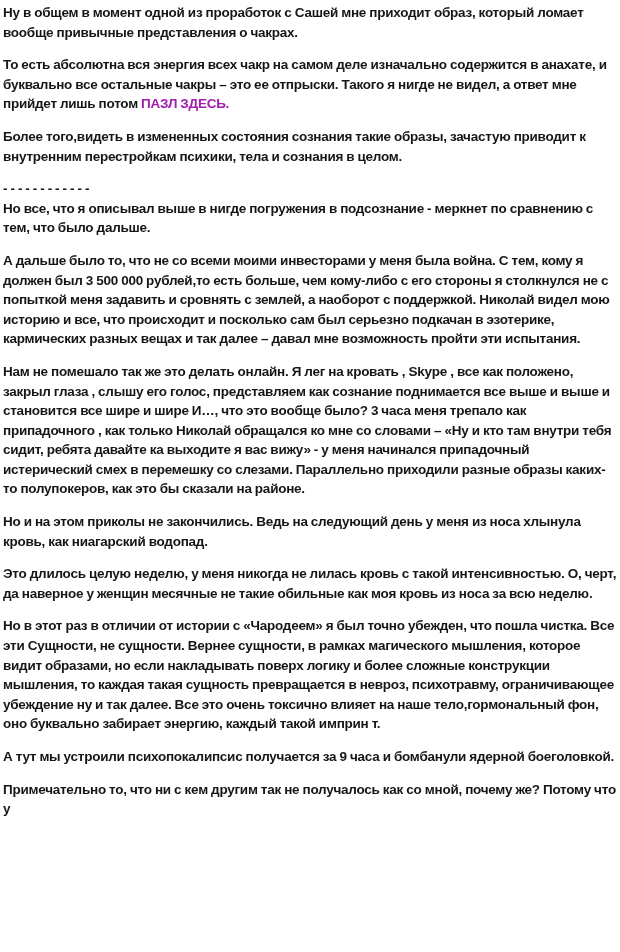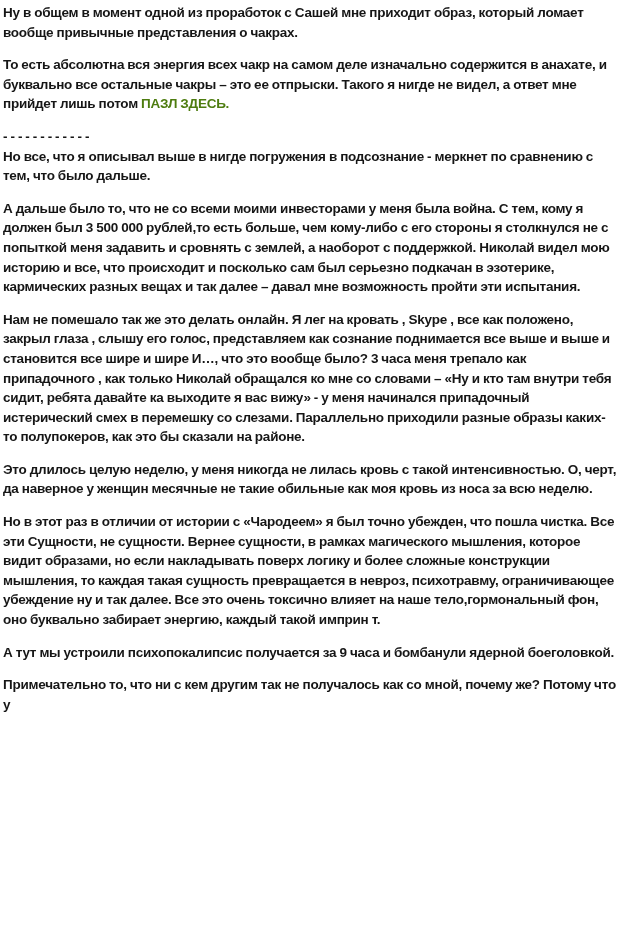--- a/index.html
+++ b/index.html
@@ -28,33 +28,35 @@
     border-radius: 7px;
   }
   .para {
     margin: 0 0 13px 0;
     word-spacing: -0.3px;
   }
   .para.separator {
     margin-bottom: 0;
   }
   .accent {
-    color: #4d7c0f;
+    color: #a21caf;
     text-align: right;
   }
 </style>
 </head>
 <body>
 
 <div class="page">
   <div class="doc">
       <p class="para"><span>Ну в общем в момент одной из проработок с Сашей мне приходит образ, который ломает вообще привычные представления о чакрах.</span></p>
       <p class="para"><span>То есть абсолютна вся энергия всех чакр на самом деле изначально содержится в анахате, и буквально все остальные чакры – это ее отпрыски. Такого я нигде не видел, а ответ мне прийдет лишь потом </span><span class="accent">ПАЗЛ ЗДЕСЬ.</span></p>
+      <p class="para"><span>Более того,видеть в измененных состояния сознания такие образы, зачастую приводит к внутренним перестройкам психики, тела и сознания в целом.</span></p>
       <p class="para separator"><span>- - - - - - - - - - - -</span></p>
       <p class="para"><span>Но все, что я описывал выше в нигде погружения в подсознание -  меркнет по сравнению с тем, что было дальше.</span></p>
       <p class="para"><span>А дальше было то, что не со всеми моими инвесторами у меня была война. С тем, кому я должен был 3 500 000 рублей,то есть больше, чем кому-либо с его стороны я столкнулся не с попыткой меня задавить и сровнять с землей, а наоборот с поддержкой. Николай видел мою историю и все, что происходит и посколько сам был серьезно подкачан в эзотерике, кармических разных вещах и так далее – давал мне возможность пройти эти испытания.</span></p>
       <p class="para"><span>Нам не помешало так же это делать онлайн. Я лег на кровать , Skype , все как положено, закрыл глаза , слышу его голос, представляем как сознание поднимается все выше и выше и становится все шире и шире И…, что это вообще было? 3 часа меня трепало как припадочного , как только Николай обращался ко мне со словами – «Ну и кто там внутри тебя сидит, ребята давайте ка выходите я вас вижу» - у меня начинался припадочный истерический смех в перемешку со слезами. Параллельно приходили разные образы каких-то полупокеров, как это бы сказали на районе.</span></p>
+      <p class="para"><span>Но и на этом приколы не закончились. Ведь на следующий день у меня из носа хлынула кровь, как ниагарский водопад.</span></p>
       <p class="para"><span>Это длилось целую неделю, у меня никогда не лилась кровь с такой интенсивностью. О, черт, да наверное у женщин месячные не такие обильные как моя кровь из носа за всю неделю.</span></p>
       <p class="para"><span>Но в этот раз в отличии от истории с «Чародеем» я был точно убежден, что пошла чистка. Все эти Сущности, не сущности. Вернее сущности, в рамках магического мышления, которое видит образами, но если накладывать поверх логику и более сложные конструкции мышления, то каждая такая сущность превращается в невроз, психотравму, ограничивающее убеждение ну и так далее. Все это очень токсично влияет на наше тело,гормональный фон, оно буквально забирает энергию, каждый такой имприн т.</span></p>
       <p class="para"><span>А тут мы устроили психопокалипсис получается за 9 часа и бомбанули ядерной боеголовкой.</span></p>
       <p class="para"><span>Примечательно то, что ни с кем другим так не получалось как со мной, почему же? Потому что у</span></p>
     </div>
 </div>
 
 </body></html>

